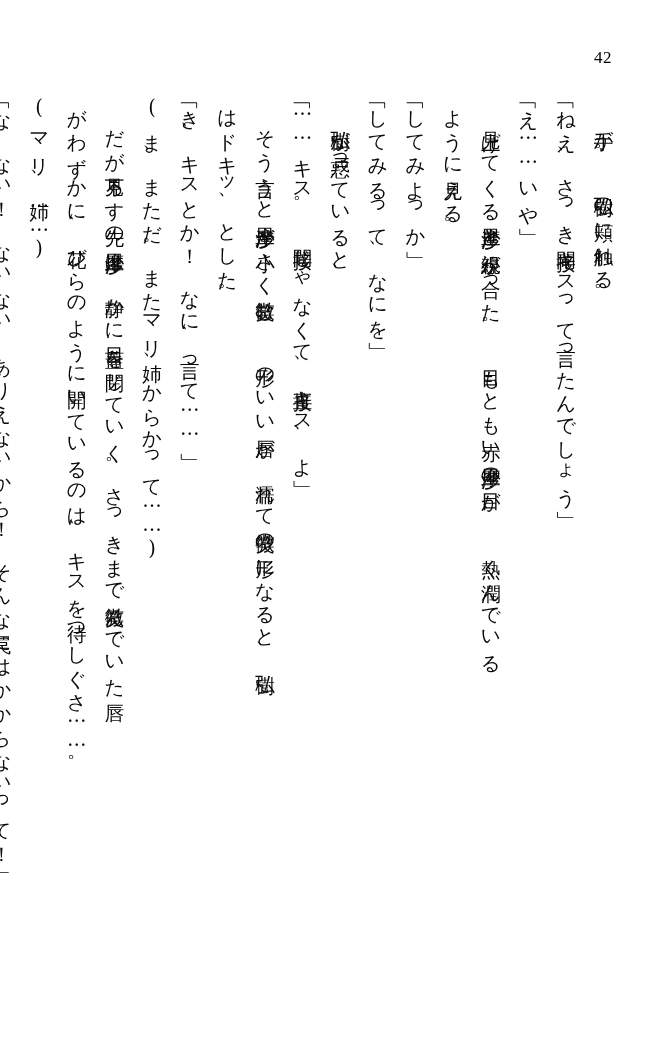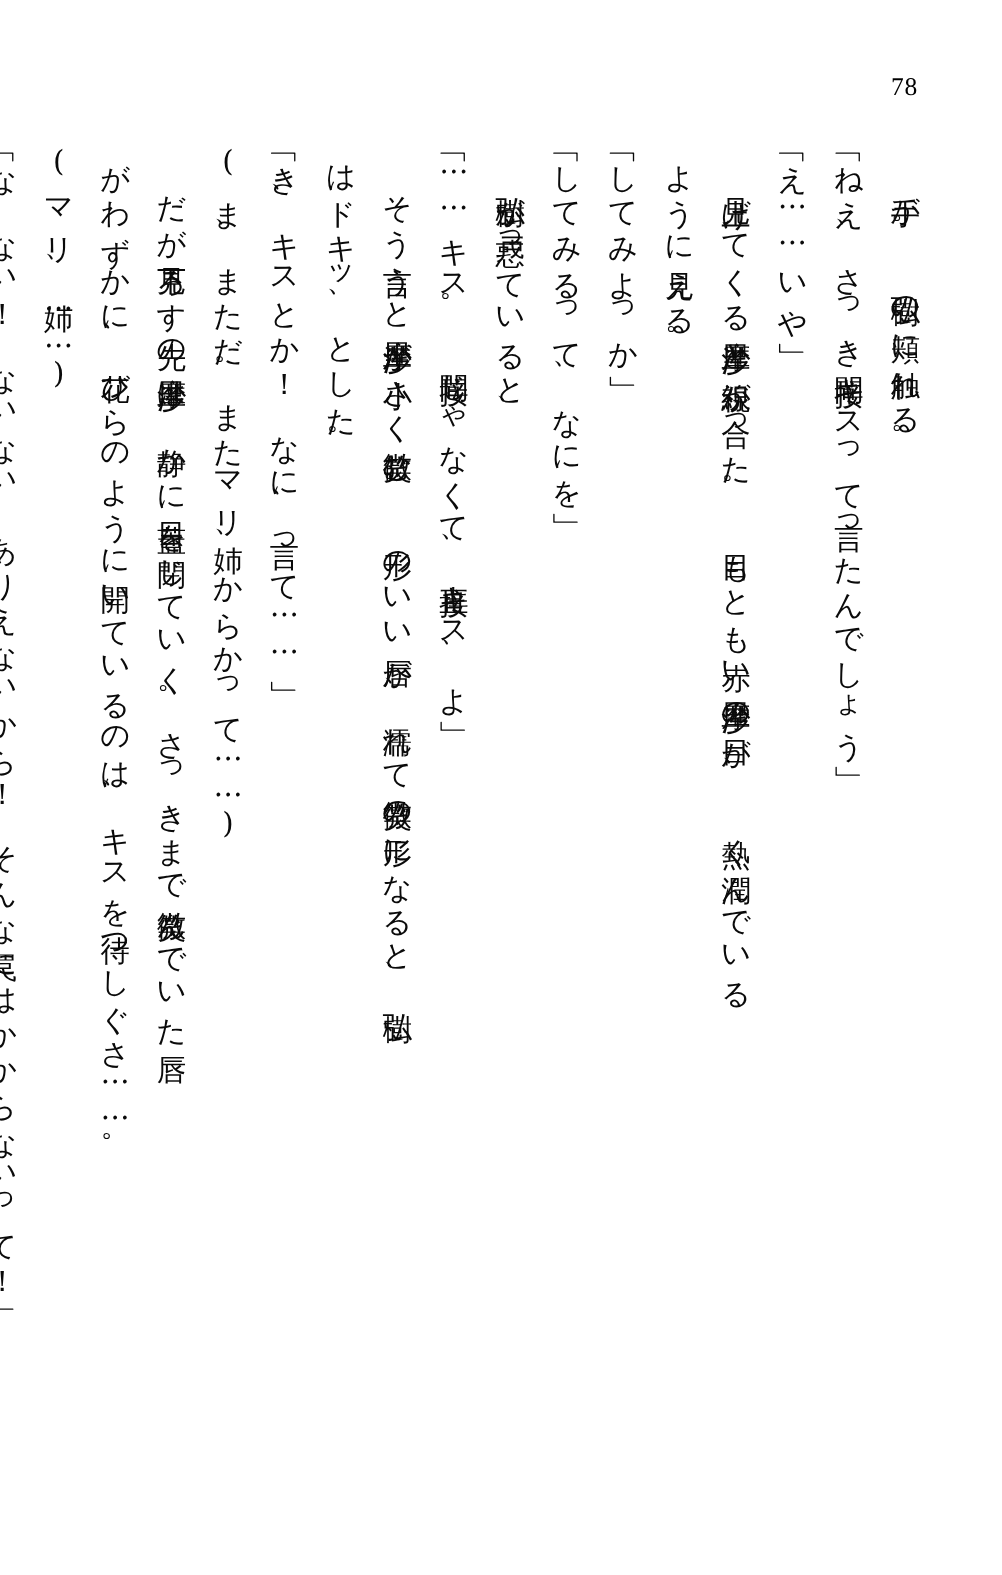--- a/index.html
+++ b/index.html
@@ -52,21 +52,21 @@
   }
   .text-body p.indent {
     text-indent: 19.5px;
   }
 </style>
 </head>
 <body>
 
 <div class="page">
 
-  <div class="page-number">78</div>
+  <div class="page-number">42</div>
 
   <div class="text-body">
     <p class="indent">手が。　弘樹の頬に触れる。</p>
     <p>「ねえ、さっき間接キスって言ったんでしょう」</p>
     <p>「え……いや」</p>
     <p class="indent">見上げてくる摩里沙と視線が合った。　目もとも赤い摩里沙の目が、　熱く潤んでいる</p>
     <p>ように見える。</p>
     <p>「してみよっか」</p>
     <p>「してみるって、なにを」</p>
     <p class="indent">弘樹が戸惑っていると、</p>

